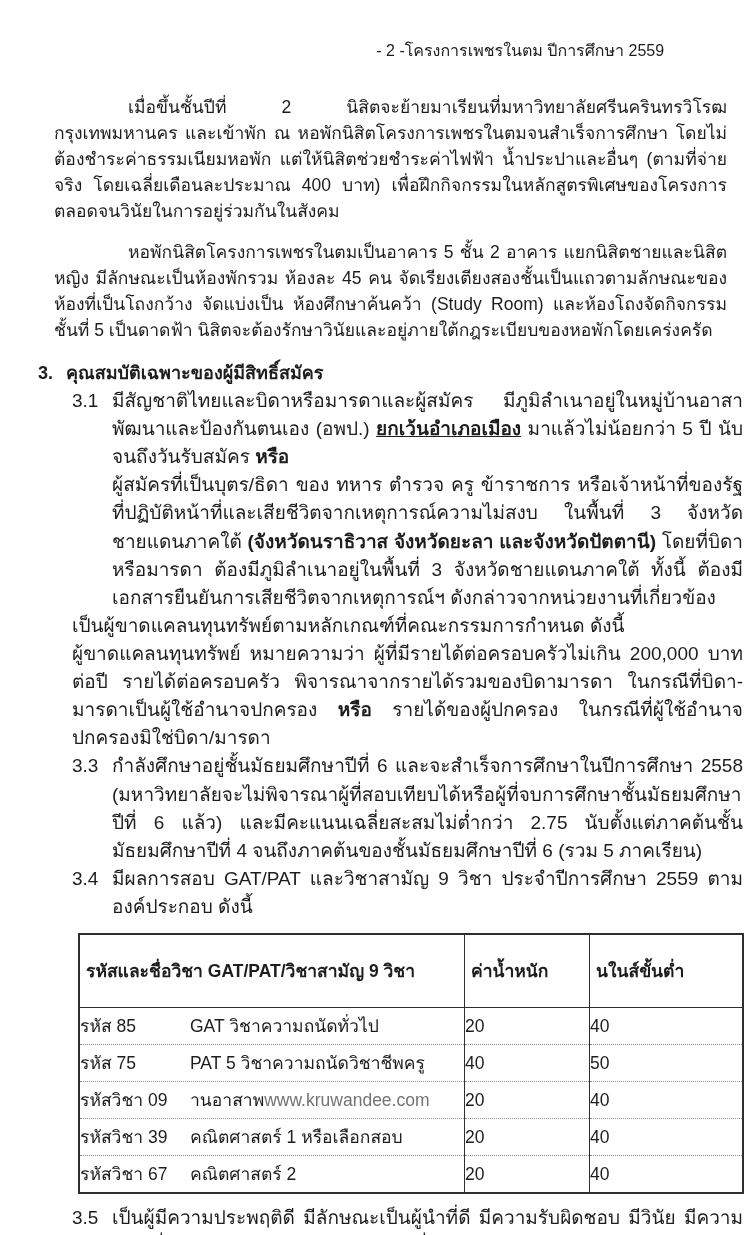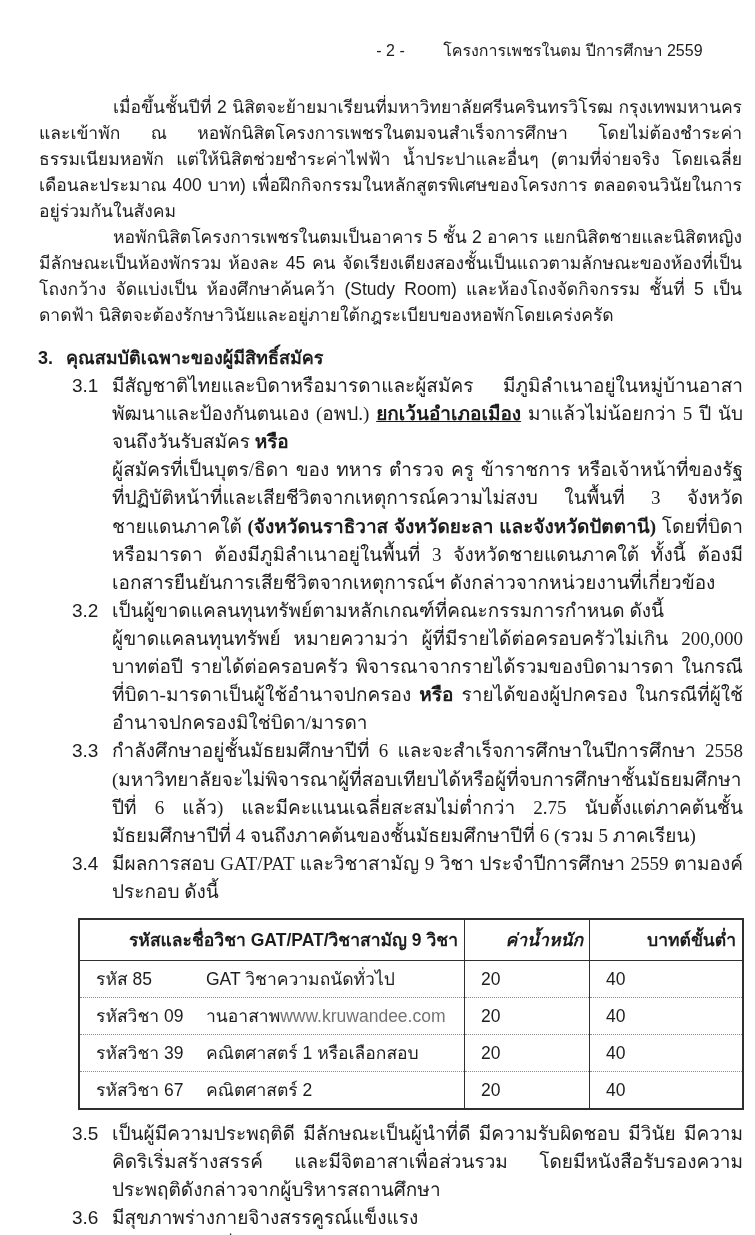--- a/index.html
+++ b/index.html
@@ -8,50 +8,50 @@
     margin:0 auto;background:#ffffff;color:#1d1d1d;
     font-family:"Liberation Sans","DejaVu Sans",sans-serif;
     padding:38px 12px 40px 38px;
     position:relative;
   }
   .doc-header{
     display:grid;grid-template-columns:1fr auto 1fr;
     align-items:baseline;font-size:16px;margin-bottom:32px;
   }
   .doc-header .pageno{text-align:center;}
-  .doc-header .proj{text-align:center;padding-right:2px;}
+  .doc-header .proj{text-align:left;padding-right:2px;}
   .body-par{
-    margin:1px;font-size:17.5px;line-height:1.48;
+    margin:16px;font-size:17.5px;line-height:1.48;
     text-indent:74px;text-align:justify;
   }
   .sec-heading{
     display:flex;margin-top:16px;font-weight:bold;font-size:18px;line-height:1.5;
   }
   .sec-heading .num{flex:0 0 28px;}
   .item{display:flex;margin-left:34px;font-size:19px;line-height:1.48;}
   .item .num{flex:0 0 40px;}
-  .item .body{flex:1;text-align:justify;font-family:Liberation Serif, serif;}
+  .item .body{flex:1;text-align:justify;}
   .b{font-weight:bold;}
   .bu{font-weight:bold;text-decoration:underline;}
   .red{color:#737373;}
   table.scores{
     border-collapse:collapse;width:666px;margin:12px 0 10px 40px;
     font-size:17.5px;border:2px solid #2f2f2f;
   }
   table.scores th{
-    font-weight:bold;padding:6px 6px;border-bottom:1.5px solid #2f2f2f;
-    text-align:right;
+    font-weight:bold;padding:22px 6px;border-bottom:1.5px solid #2f2f2f;
+    text-align:left;
   }
-  table.scores td{padding:4px 16px;border-top:1px dotted #8a8a8a;}
+  table.scores td{padding:4px 0;border-top:1px dotted #8a8a8a;}
   table.scores tbody tr:first-child td{border-top:none;}
   table.scores th+th, table.scores td+td{border-left:1.5px solid #2f2f2f;}
   td.center{text-align:left;}
   .col-subject{padding-left:10px;}
   .code{display:inline-block;width:110px;}
-  .w-weight{width:112px;font-style:italic;}
+  .w-weight{width:112px;}
   .w-min{width:140px;}
 </style>
 </head>
 <body>
 
 <div class="page">
 
   <div class="doc-header">
     <span></span>
     <span class="pageno">- 2 -</span>
@@ -68,21 +68,20 @@
 
   <div class="item">
     <span class="num">3.1</span>
     <div class="body">
       <div><span>มีสัญชาติไทยและบิดาหรือมารดาและผู้สมัคร มีภูมิลำเนาอยู่ในหมู่บ้านอาสาพัฒนาและป้องกันตนเอง (อพป.) </span><span class="bu">ยกเว้นอำเภอเมือง</span><span> มาแล้วไม่น้อยกว่า 5 ปี นับจนถึงวันรับสมัคร </span><span class="b">หรือ</span></div>
       <div><span>ผู้สมัครที่เป็นบุตร/ธิดา ของ ทหาร ตำรวจ ครู ข้าราชการ หรือเจ้าหน้าที่ของรัฐ ที่ปฏิบัติหน้าที่และเสียชีวิตจากเหตุการณ์ความไม่สงบ ในพื้นที่ 3 จังหวัดชายแดนภาคใต้ </span><span class="b">(จังหวัดนราธิวาส จังหวัดยะลา และจังหวัดปัตตานี)</span><span> โดยที่บิดาหรือมารดา ต้องมีภูมิลำเนาอยู่ในพื้นที่ 3 จังหวัดชายแดนภาคใต้ ทั้งนี้ ต้องมีเอกสารยืนยันการเสียชีวิตจากเหตุการณ์ฯ ดังกล่าวจากหน่วยงานที่เกี่ยวข้อง</span></div>
     </div>
   </div>
 
   <div class="item">
-    <span class="num">3.2</span>
     <div class="body">
       <div><span>เป็นผู้ขาดแคลนทุนทรัพย์ตามหลักเกณฑ์ที่คณะกรรมการกำหนด ดังนี้</span></div>
       <div><span>ผู้ขาดแคลนทุนทรัพย์ หมายความว่า ผู้ที่มีรายได้ต่อครอบครัวไม่เกิน 200,000 บาทต่อปี รายได้ต่อครอบครัว พิจารณาจากรายได้รวมของบิดามารดา ในกรณีที่บิดา-มารดาเป็นผู้ใช้อำนาจปกครอง </span><span class="b">หรือ</span><span> รายได้ของผู้ปกครอง ในกรณีที่ผู้ใช้อำนาจปกครองมิใช่บิดา/มารดา</span></div>
     </div>
   </div>
 
   <div class="item">
     <span class="num">3.3</span>
     <div class="body"><span>กำลังศึกษาอยู่ชั้นมัธยมศึกษาปีที่ 6  และจะสำเร็จการศึกษาในปีการศึกษา  2558  (มหาวิทยาลัยจะไม่พิจารณาผู้ที่สอบเทียบได้หรือผู้ที่จบการศึกษาชั้นมัธยมศึกษาปีที่ 6 แล้ว) และมีคะแนนเฉลี่ยสะสมไม่ต่ำกว่า 2.75 นับตั้งแต่ภาคต้นชั้นมัธยมศึกษาปีที่ 4 จนถึงภาคต้นของชั้นมัธยมศึกษาปีที่ 6 (รวม 5 ภาคเรียน)</span></div>
   </div>
@@ -90,30 +89,35 @@
   <div class="item">
     <span class="num">3.4</span>
     <div class="body"><span>มีผลการสอบ GAT/PAT และวิชาสามัญ 9 วิชา ประจำปีการศึกษา 2559 ตามองค์ประกอบ ดังนี้</span></div>
   </div>
 
   <table class="scores">
     <thead>
       <tr>
         <th>รหัสและชื่อวิชา GAT/PAT/วิชาสามัญ 9 วิชา</th>
         <th class="w-weight">ค่าน้ำหนัก</th>
-        <th class="w-min">บาทต์ขั้นต่ำ</th>
+        <th class="w-min">นในส์ขั้นต่ำ</th>
       </tr>
     </thead>
     <tbody>
     <tr>
       <td class="col-subject"><span class="code">รหัส 85</span><span>GAT  วิชาความถนัดทั่วไป</span><span class="red"></span></td>
       <td class="center">20</td>
       <td class="center">40</td>
     </tr>
 
+    <tr>
+      <td class="col-subject"><span class="code">รหัส 75</span><span>PAT 5  วิชาความถนัดวิชาชีพครู</span><span class="red"></span></td>
+      <td class="center">40</td>
+      <td class="center">50</td>
+    </tr>
 
     <tr>
       <td class="col-subject"><span class="code">รหัสวิชา 09</span><span>านอาสาพ</span><span class="red">www.kruwandee.com</span></td>
       <td class="center">20</td>
       <td class="center">40</td>
     </tr>
 
     <tr>
       <td class="col-subject"><span class="code">รหัสวิชา 39</span><span>คณิตศาสตร์ 1  หรือเลือกสอบ</span><span class="red"></span></td>
       <td class="center">20</td>

